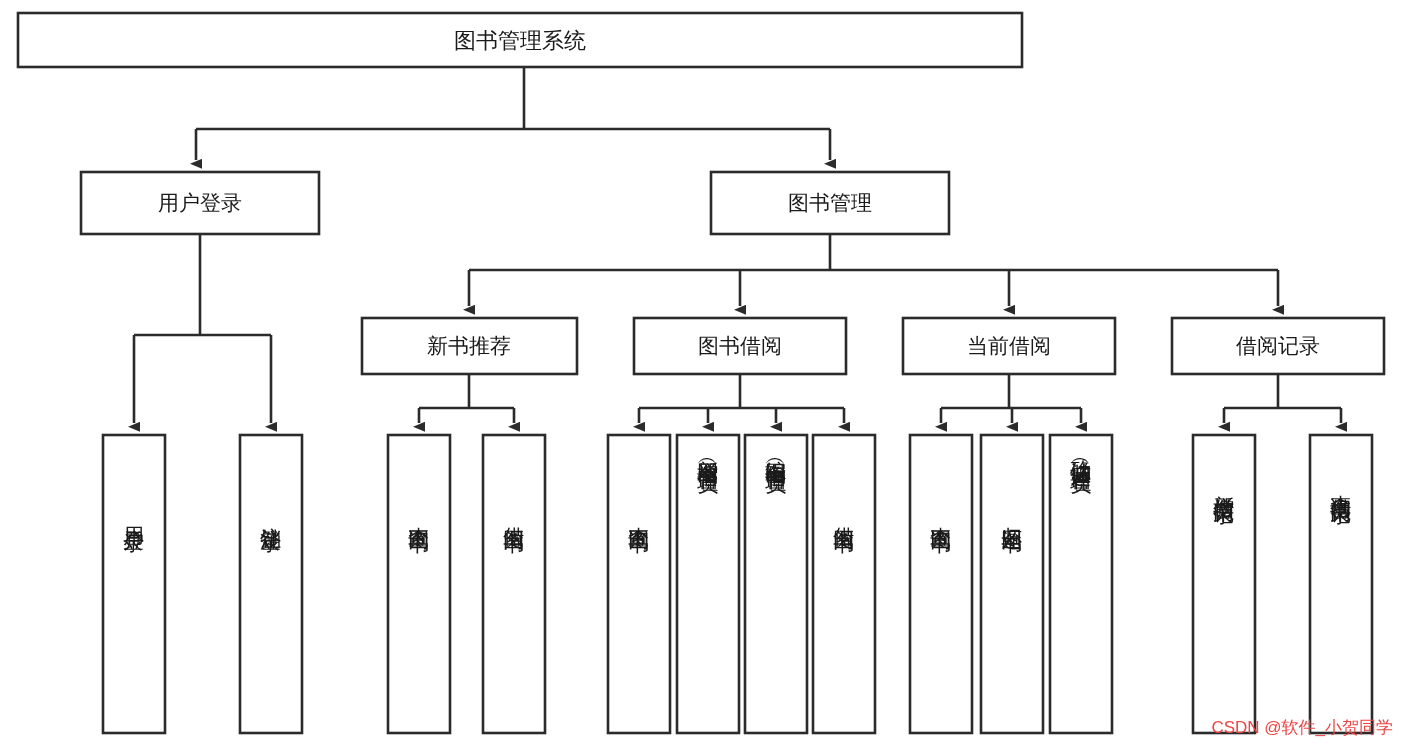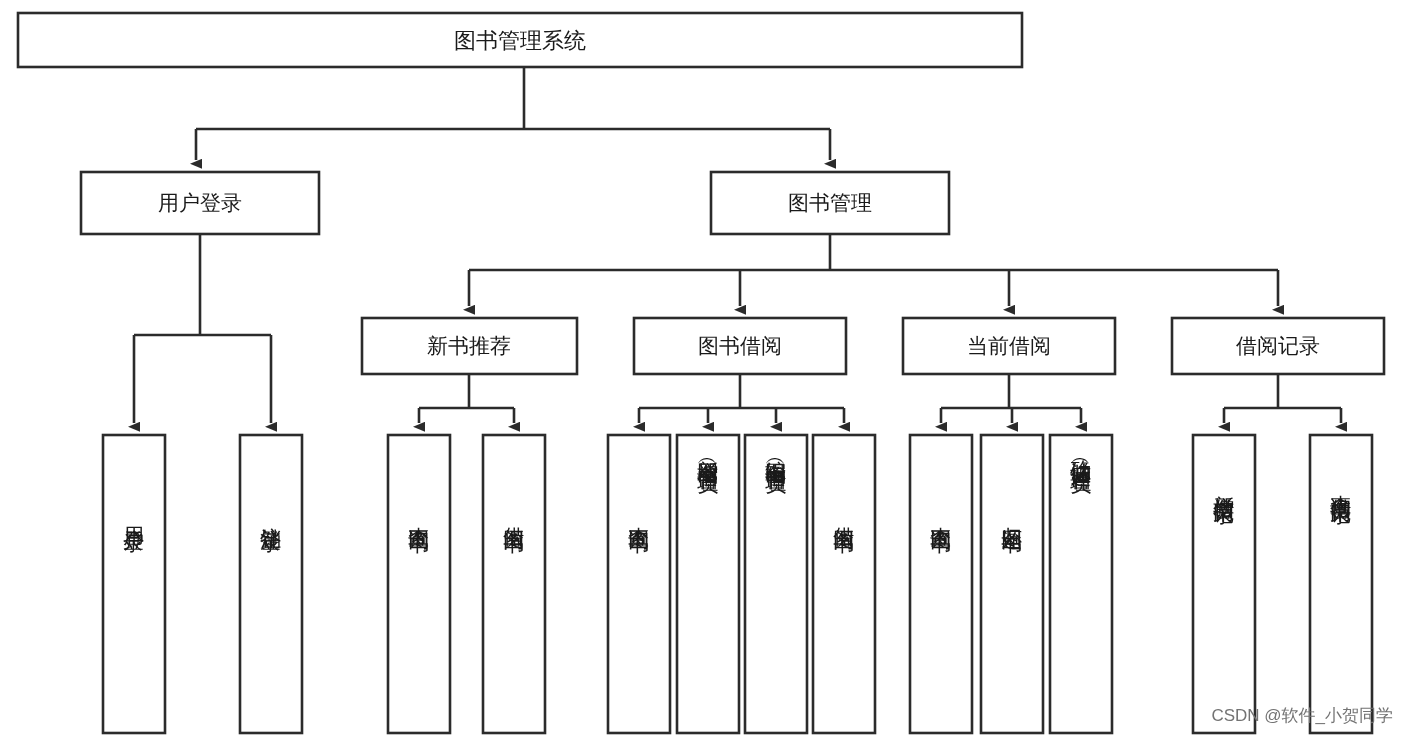--- a/index.html
+++ b/index.html
@@ -62,24 +62,24 @@
     color: #1a1a1a;
     letter-spacing: 2px;
     white-space: nowrap;
     transform: translateX(-50%);
     text-align: left;
     pointer-events: none;
   }
   .watermark {
     position: absolute;
     right: 12px;
-    bottom: 20px;
+    bottom: 8px;
     font-family: "Liberation Sans", sans-serif;
     font-size: 17px;
-    color: #737373;
+    color: #ef4444;
     white-space: nowrap;
   }
 </style>
 </head>
 <body>
 
 <div id="diagram-root">
 
   <svg class="diagram-svg" viewBox="0 0 1405 747" xmlns="http://www.w3.org/2000/svg">
     <defs>

